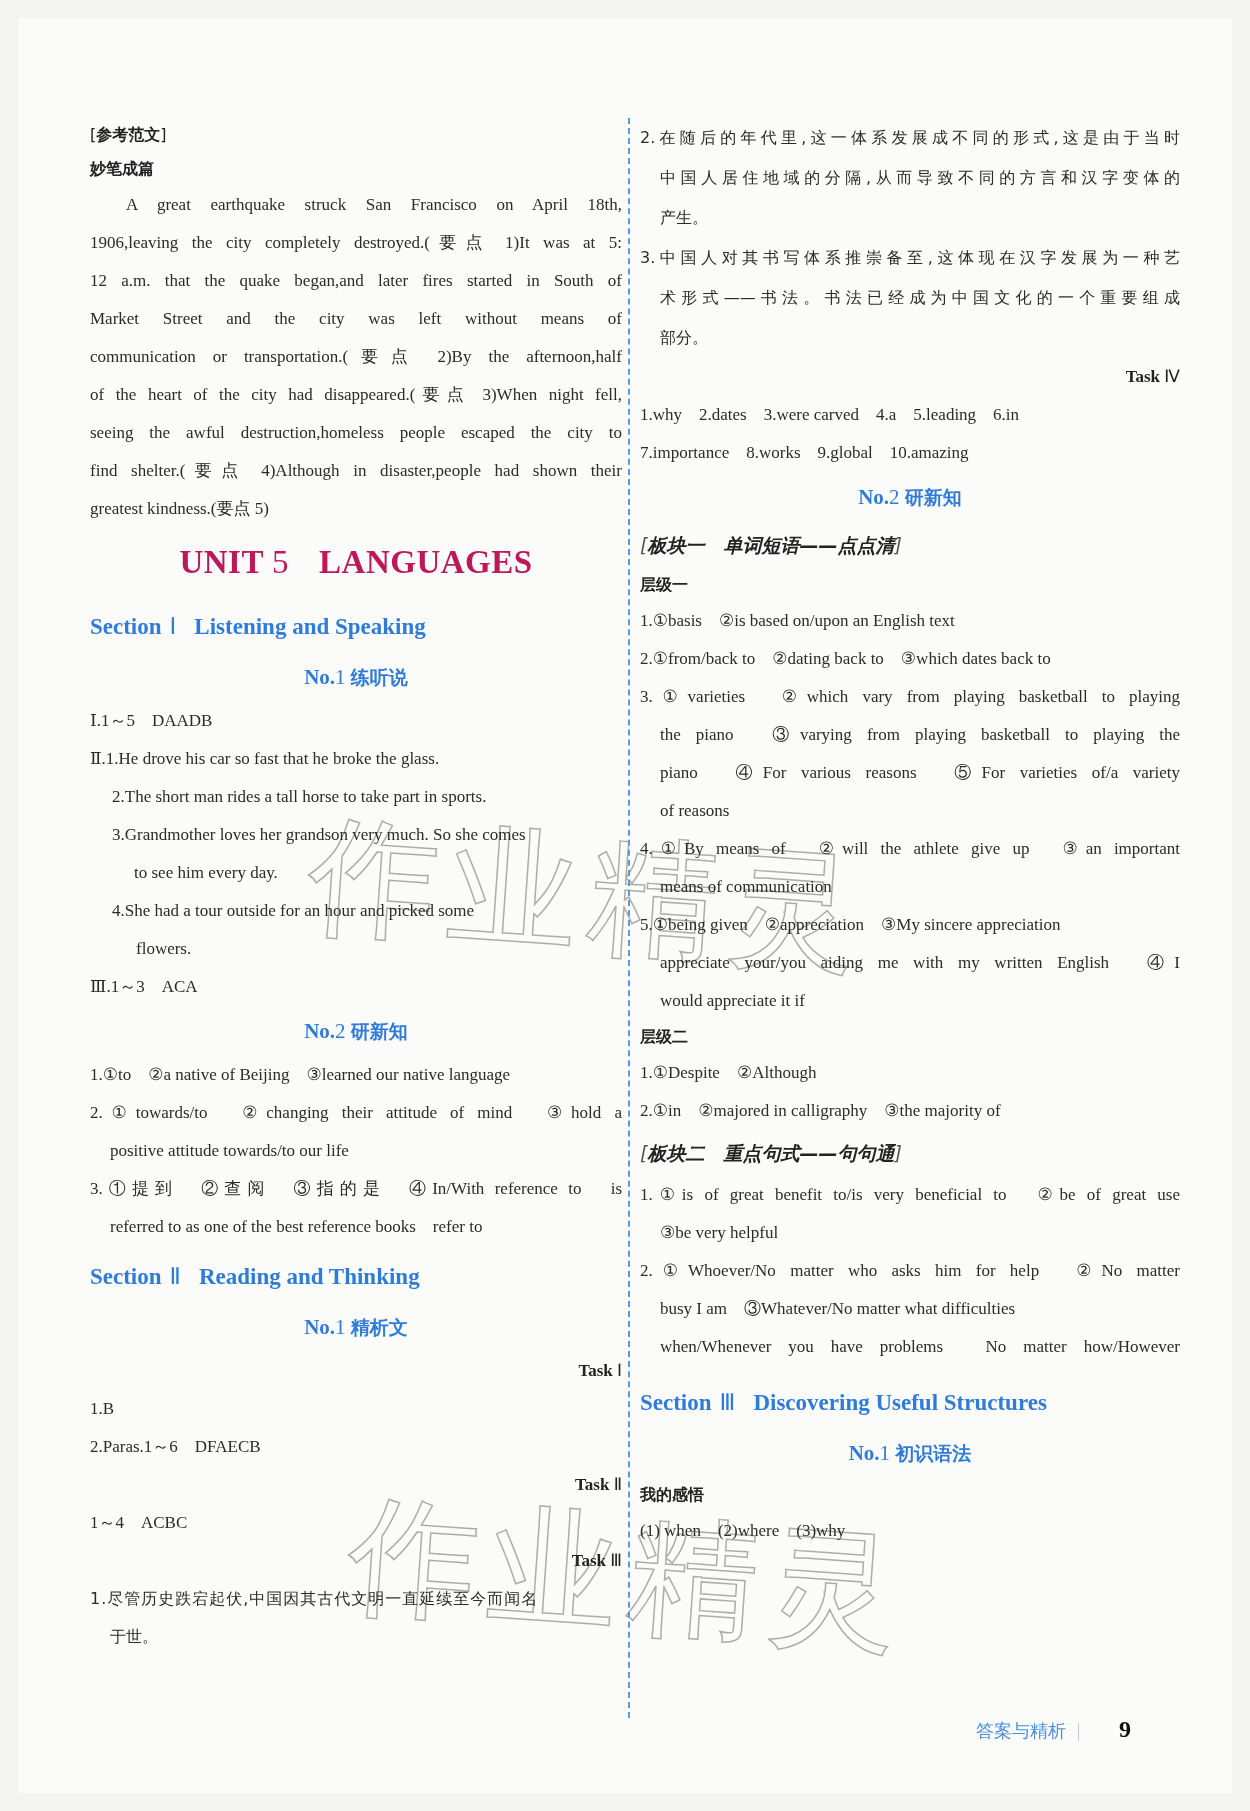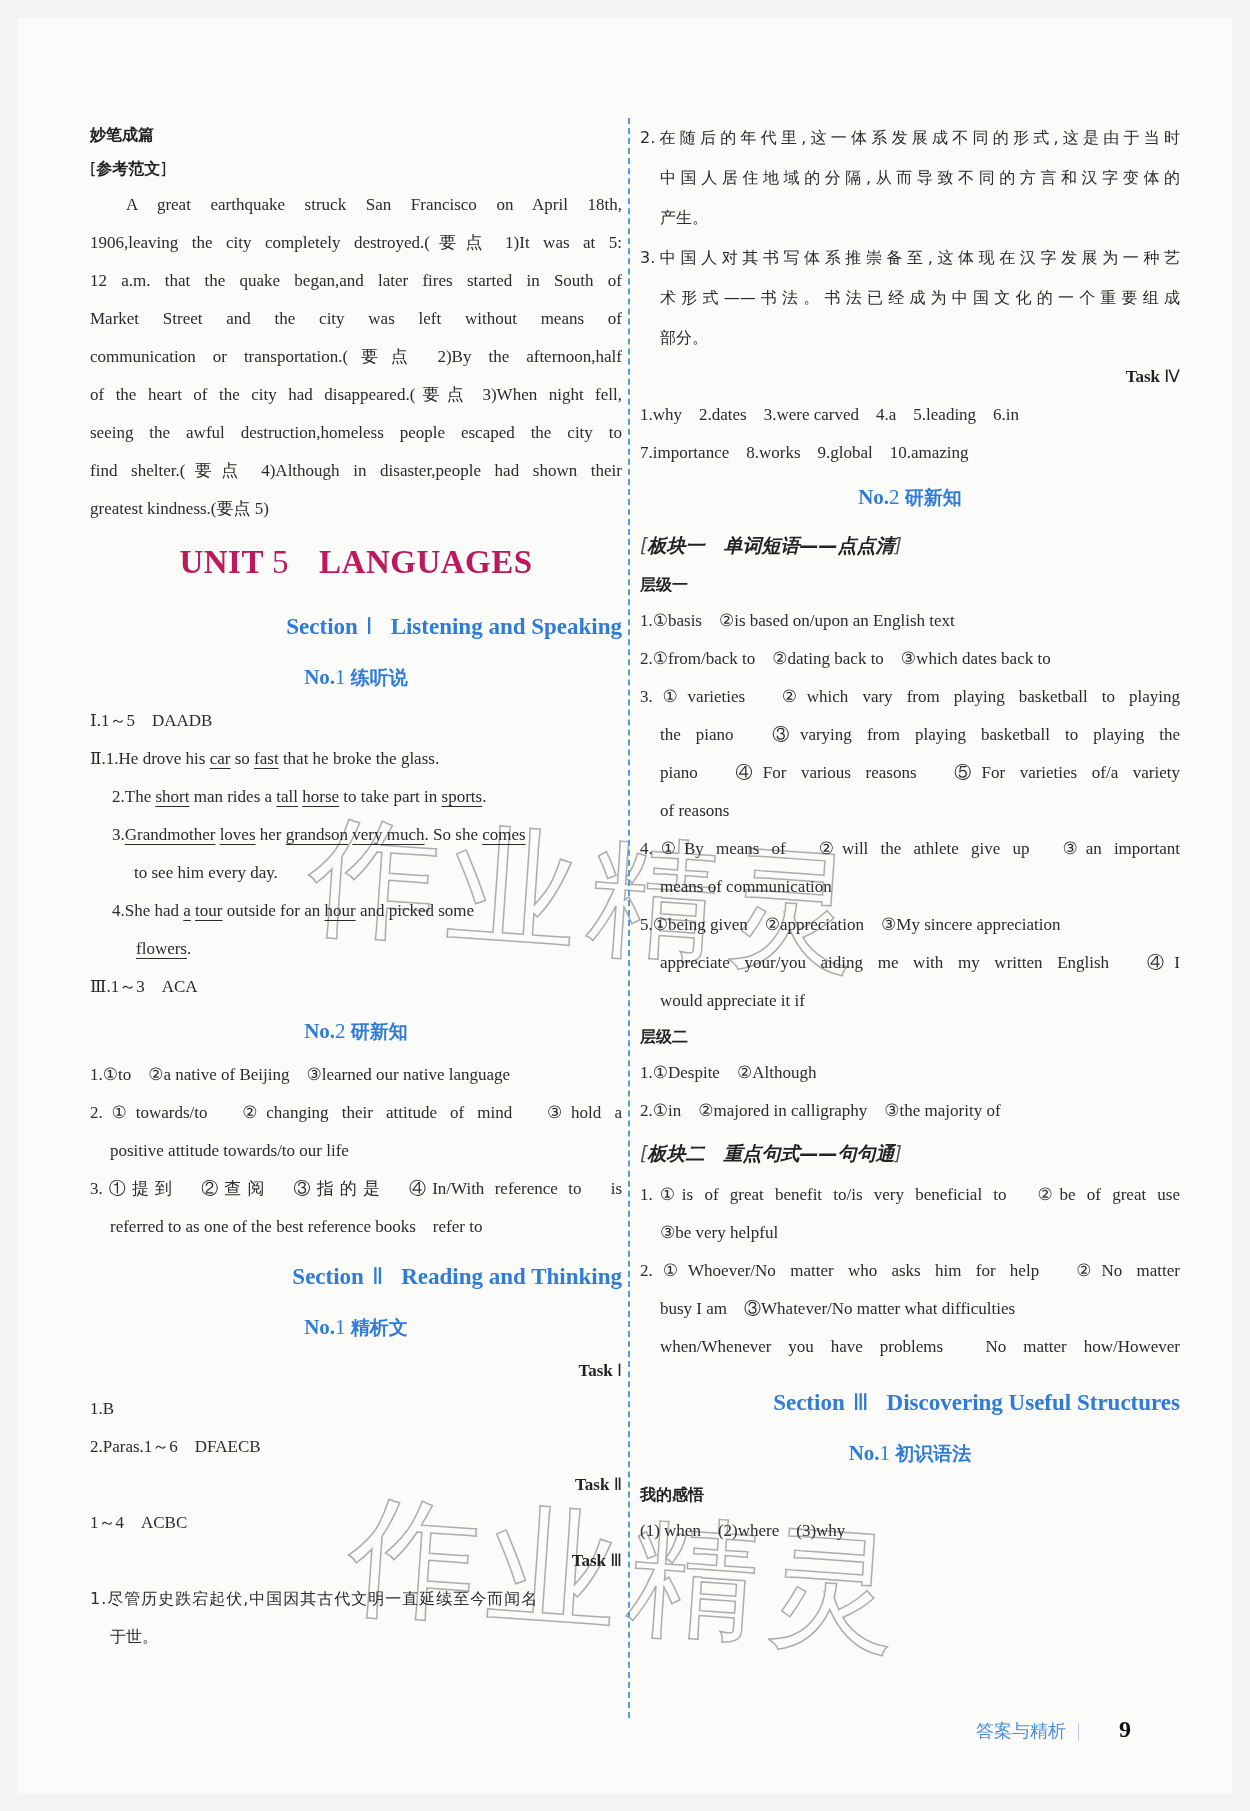--- a/index.html
+++ b/index.html
@@ -32,31 +32,31 @@
   .bold-cn { font-family: "DejaVu Sans", sans-serif; font-weight: bold; font-size: 16px; line-height: 34px; color: #222; }
   .bracket-title { font-family: "DejaVu Sans", sans-serif; font-weight: bold; font-size: 19px; line-height: 46px; color: #222; font-style: italic; }
   .bracket-title .br { font-weight: normal; color: #555; }
   .task { font-family: "Liberation Serif", serif; font-weight: bold; font-size: 17px; line-height: 38px; color: #222; text-align: right; }
   .unit-title {
     text-align: center; font-family: "Liberation Serif", serif; font-weight: bold;
     font-size: 33px; line-height: 52px; color: #be185d; letter-spacing: 0.5px;
   }
   .unit-title .num { font-weight: normal; }
   .section-title {
-    text-align: right; font-family: "Liberation Serif", serif; font-weight: bold;
+    text-align: left; font-family: "Liberation Serif", serif; font-weight: bold;
     font-size: 23px; line-height: 50px; color: #2e7bd8;
   }
   .section-title .roman { font-weight: normal; margin: 0 18px 0 8px; }
   .sub-title {
     text-align: center; font-size: 21px; line-height: 50px; color: #2e7bd8;
     font-family: "Liberation Serif", serif; font-weight: bold;
   }
   .sub-title .n { font-weight: normal; }
   .sub-title .cn { font-family: "DejaVu Sans", sans-serif; font-weight: bold; font-size: 19px; }
-  .u { text-decoration: underline; text-underline-offset: 4px; text-align: right; }
+  .u { text-underline-offset: 4px; text-align: right; }
   .footer {
     position: absolute; left: 958px; top: 1698px;
     font-family: "DejaVu Sans", sans-serif; font-size: 18px; color: #4a90d9;
   }
   .footer .sep { display: inline-block; width: 1px; height: 18px; background: #b8c9dd; margin: 0 20px 0 12px; vertical-align: middle; }
   .footer .pg { font-family: "Liberation Serif", serif; font-weight: bold; font-size: 24px; color: #111; margin-left: 20px; }
   .watermark {
     position: absolute; font-family: "DejaVu Sans", sans-serif; font-size: 130px;
     color: transparent; -webkit-text-stroke: 1.5px #8c8c8c; letter-spacing: 10px;
     transform: rotate(4deg); pointer-events: none; opacity: 0.7;
@@ -66,22 +66,22 @@
 <body>
 
 <div class="page">
 
   <div class="watermark" style="left:290px; top:790px;">作业精灵</div>
   <div class="watermark" style="left:330px; top:1470px;">作业精灵</div>
 
   <div class="divider"></div>
 
   <div class="col col-left">
+    <div class="bold-cn"><span style="font-weight:normal">[</span><span>参考范文</span><span style="font-weight:normal">]</span></div>
     <div class="bold-cn">妙笔成篇</div>
-    <div class="bold-cn"><span style="font-weight:normal">[</span><span>参考范文</span><span style="font-weight:normal">]</span></div>
 
     <div>
       <div class="line just first-indent">A great earthquake struck San Francisco on April 18th,</div>
       <div class="line just">1906,leaving the city completely destroyed.(要点 1)It was at 5:</div>
       <div class="line just">12 a.m. that the quake began,and later fires started in South of</div>
       <div class="line just">Market Street and the city was left without means of</div>
       <div class="line just">communication or transportation.(要点 2)By the afternoon,half</div>
       <div class="line just">of the heart of the city had disappeared.(要点 3)When night fell,</div>
       <div class="line just">seeing the awful destruction,homeless people escaped the city to</div>
       <div class="line just">find shelter.(要点 4)Although in disaster,people had shown their</div>

